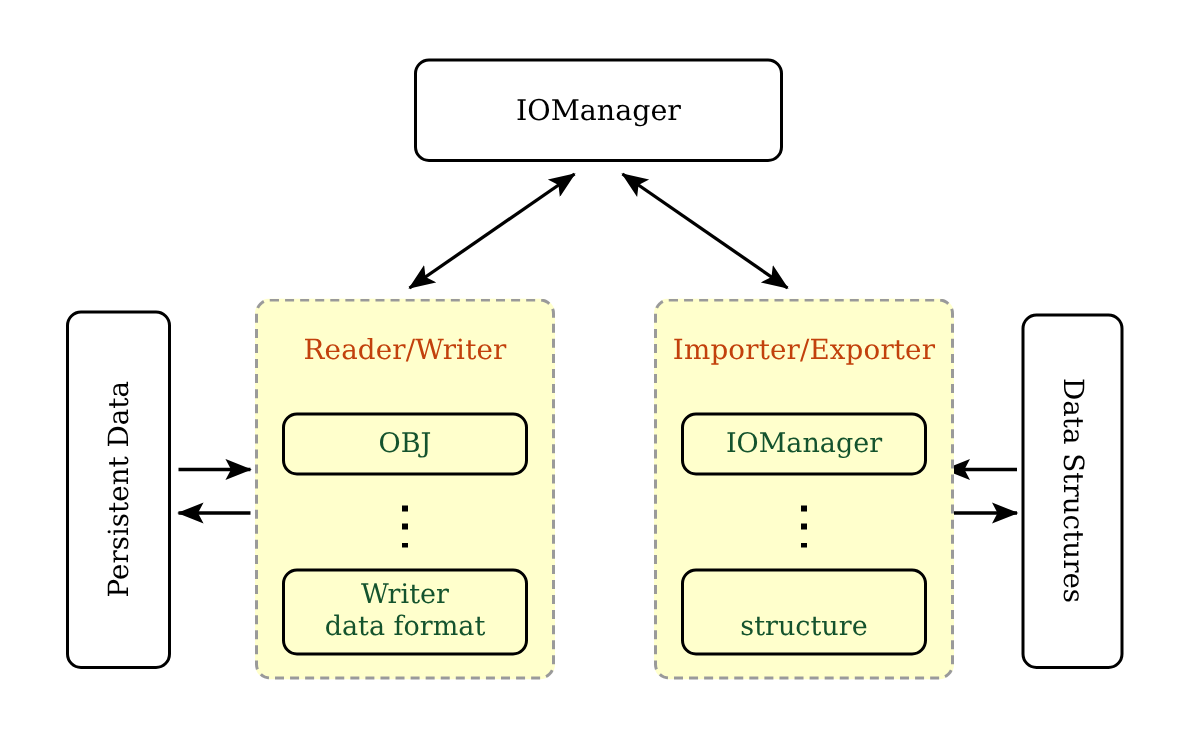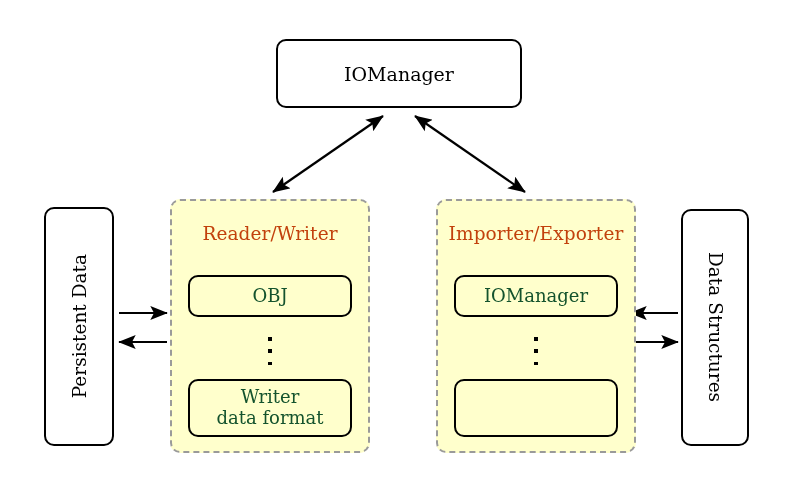--- a/index.html
+++ b/index.html
@@ -236,17 +236,18 @@
 
     <div class="vdots">
       <i></i>
         <i></i>
         <i></i>
     </div>
 
     <div class="inner-node n-last">
       <span>
         <br>
+        <span>structure</span>
       </span>
     </div>
   </div>
 
 </div>
 
 </body></html>

